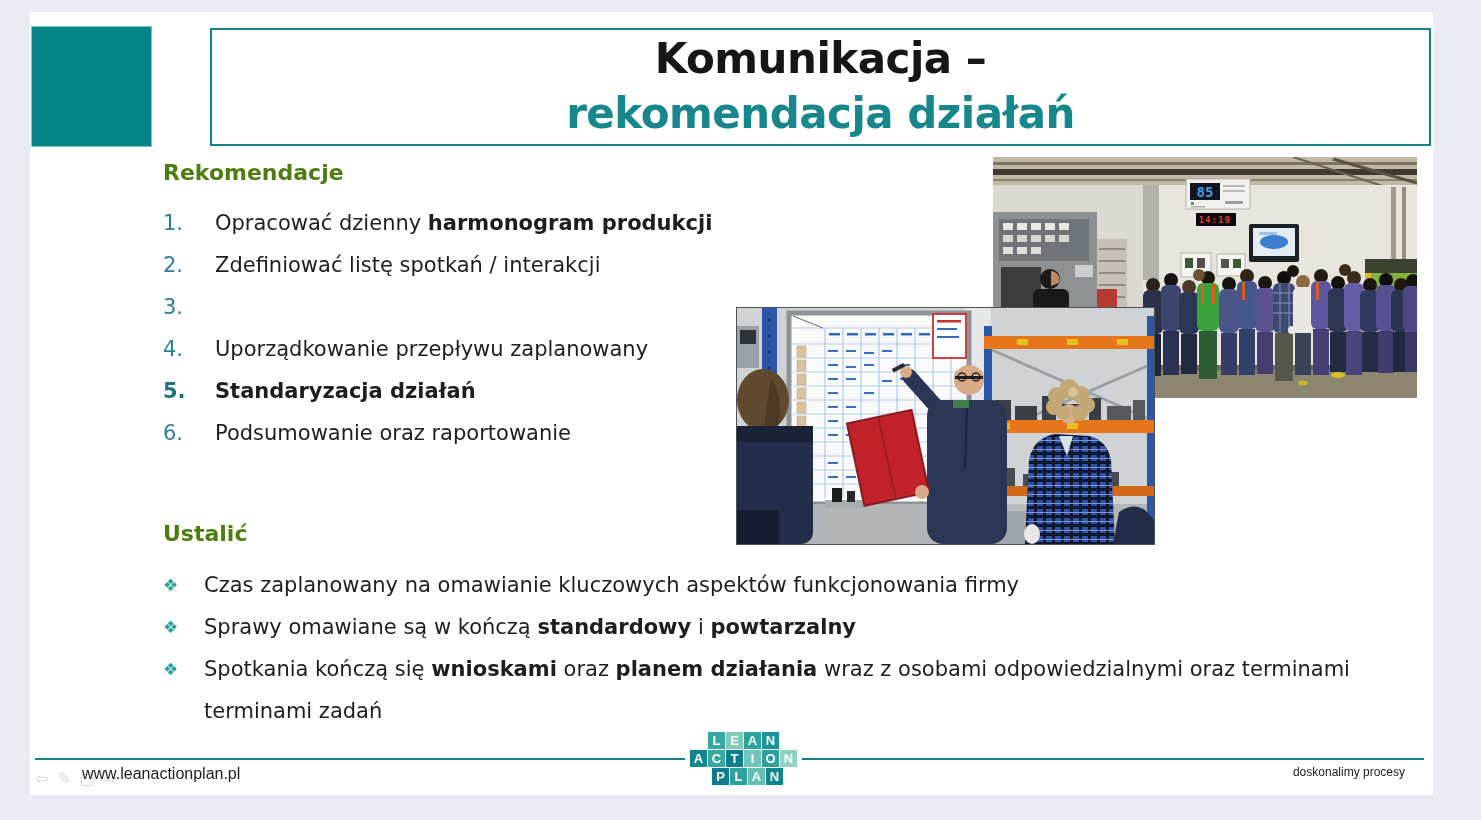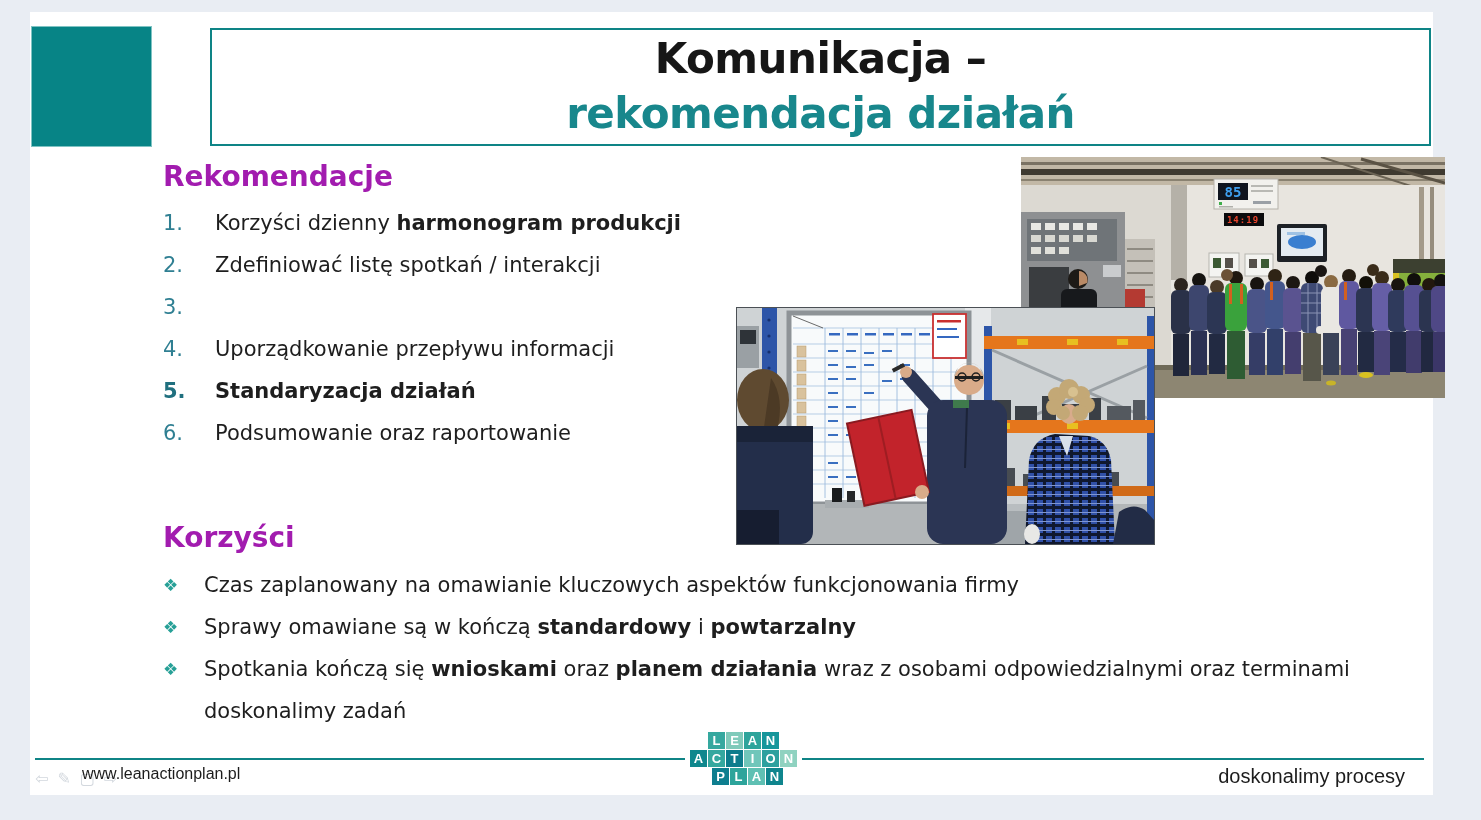--- a/index.html
+++ b/index.html
@@ -6,48 +6,48 @@
   body{background:#e9edf3;font-family:"DejaVu Sans","Liberation Sans",sans-serif;}
   .stage{position:relative;width:1481px;height:820px;background:#e9edf3;overflow:hidden;}
   .slide{position:absolute;left:30px;top:12px;width:1403px;height:783px;background:#ffffff;}
 
   .teal-square{position:absolute;left:2px;top:15px;width:119px;height:119px;background:#078486;outline:1px solid #7fc3c3;}
 
   .title-box{position:absolute;left:180px;top:16px;width:1221px;height:118px;border:2px solid #0e8486;box-sizing:border-box;text-align:center;padding-top:1px;}
   .title-line{font-size:42px;font-weight:800;line-height:55px;color:#161616;letter-spacing:-0.5px;}
   .title-line.accent{color:#18878c;}
 
-  .sec-h{position:absolute;left:133px;font-size:28px;font-weight:700;color:#a21caf;}
+  .sec-h{position:absolute;left:133px;font-size:22px;font-weight:700;color:#4d7c0f;}
   .rec-h{top:148px;}
   .ben-h{top:509px;}
 
   .rec-list{position:absolute;left:133px;top:190px;width:660px;font-size:21px;line-height:42px;color:#1e1e1e;}
   .rec-row{display:flex;}
   .num{width:52px;flex:0 0 52px;color:#2f7f92;}
   .num.b{font-weight:700;color:#20707f;}
   .rec-text{flex:1;}
 
   .ben-list{position:absolute;left:133px;top:552px;width:1245px;font-size:21px;line-height:42px;color:#1e1e1e;}
   .ben-row{display:flex;}
   .diamond{width:41px;flex:0 0 41px;color:#27a097;font-size:17px;line-height:42px;}
   .ben-text{flex:1;}
 
   .b{font-weight:700;}
 
-  .photo-right{position:absolute;left:963px;top:145px;width:424px;height:241px;z-index:1;margin-left:28px;}
+  .photo-right{position:absolute;left:963px;top:145px;width:424px;height:241px;z-index:1;}
   .photo-left{position:absolute;left:706px;top:295px;width:417px;height:236px;border:1px solid #4b5055;z-index:2;background:#cfd3d5;}
   .photo-right svg,.photo-left svg{display:block;}
 
   .footer-line{position:absolute;left:5px;top:746px;width:1389px;height:2px;background:#0f8486;}
   .lap-logo{position:absolute;left:655px;top:719px;background:#ffffff;padding:1px 5px;display:flex;flex-direction:column;align-items:center;gap:1px;z-index:3;}
   .logo-row{display:flex;gap:1px;}
   .logo-tile{width:17px;height:17px;display:flex;align-items:center;justify-content:center;color:#fff;font-size:13px;font-weight:700;font-family:"Liberation Sans",sans-serif;}
 
   .site{position:absolute;left:52px;top:753px;font-size:16px;color:#1c1c1c;font-family:"Liberation Sans",sans-serif;z-index:2;}
-  .tagline{position:absolute;right:28px;top:753px;font-size:20px;color:#1c1c1c;font-family:"Liberation Sans",sans-serif;}
+  .tagline{position:absolute;right:28px;top:753px;font-size:12px;color:#1c1c1c;font-family:"Liberation Sans",sans-serif;}
   .nav-controls{position:absolute;left:5px;top:757px;display:flex;gap:9px;color:#d3d8de;font-size:16px;z-index:1;}
   .nav-controls span{cursor:pointer;}
 </style>
 </head>
 <body>
 
 <div class="stage">
   <div class="slide">
 
     <div class="teal-square"></div>
@@ -55,58 +55,58 @@
     <div class="title-box">
       <div class="title-line">Komunikacja –</div>
       <div class="title-line accent">rekomendacja działań</div>
     </div>
 
     <div class="sec-h rec-h">Rekomendacje</div>
 
     <div class="rec-list">
       <div class="rec-row">
         <span class="num">1.</span>
-        <div class="rec-text"><span>Korzyści dzienny </span><span class="b">harmonogram produkcji</span></div>
+        <div class="rec-text"><span>Opracować dzienny </span><span class="b">harmonogram produkcji</span></div>
       </div>
       <div class="rec-row">
         <span class="num">2.</span>
         <div class="rec-text"><span>Zdefiniować listę spotkań / interakcji</span></div>
       </div>
       <div class="rec-row">
         <span class="num">3.</span>
         <div class="rec-text"><br></div>
       </div>
       <div class="rec-row">
         <span class="num">4.</span>
-        <div class="rec-text"><span>Uporządkowanie przepływu informacji</span></div>
+        <div class="rec-text"><span>Uporządkowanie przepływu zaplanowany</span></div>
       </div>
       <div class="rec-row">
         <span class="num b">5.</span>
         <div class="rec-text"><span class="b">Standaryzacja działań</span></div>
       </div>
       <div class="rec-row">
         <span class="num">6.</span>
         <div class="rec-text"><span>Podsumowanie oraz raportowanie</span></div>
       </div>
     </div>
 
-    <div class="sec-h ben-h">Korzyści</div>
+    <div class="sec-h ben-h">Ustalić</div>
 
     <div class="ben-list">
       <div class="ben-row">
         <span class="diamond">❖</span>
         <div class="ben-text"><span>Czas zaplanowany na omawianie kluczowych aspektów funkcjonowania firmy</span></div>
       </div>
       <div class="ben-row">
         <span class="diamond">❖</span>
         <div class="ben-text"><span>Sprawy omawiane są w kończą </span><span class="b">standardowy</span><span> i </span><span class="b">powtarzalny</span></div>
       </div>
       <div class="ben-row">
         <span class="diamond">❖</span>
-        <div class="ben-text"><span>Spotkania kończą się </span><span class="b">wnioskami</span><span> oraz </span><span class="b">planem działania</span><span> wraz z osobami odpowiedzialnymi oraz terminami</span><br><span>doskonalimy zadań</span></div>
+        <div class="ben-text"><span>Spotkania kończą się </span><span class="b">wnioskami</span><span> oraz </span><span class="b">planem działania</span><span> wraz z osobami odpowiedzialnymi oraz terminami</span><br><span>terminami zadań</span></div>
       </div>
     </div>
 
     <div class="photo-right">
       <svg width="424" height="241" viewBox="0 0 424 241" xmlns="http://www.w3.org/2000/svg">
 
         <g>
           <rect width="424" height="30" fill="#c2b8a6"></rect>
           <rect y="5" width="424" height="3" fill="#7a7263"></rect>
           <rect y="12" width="424" height="6" fill="#3f3a30"></rect>

